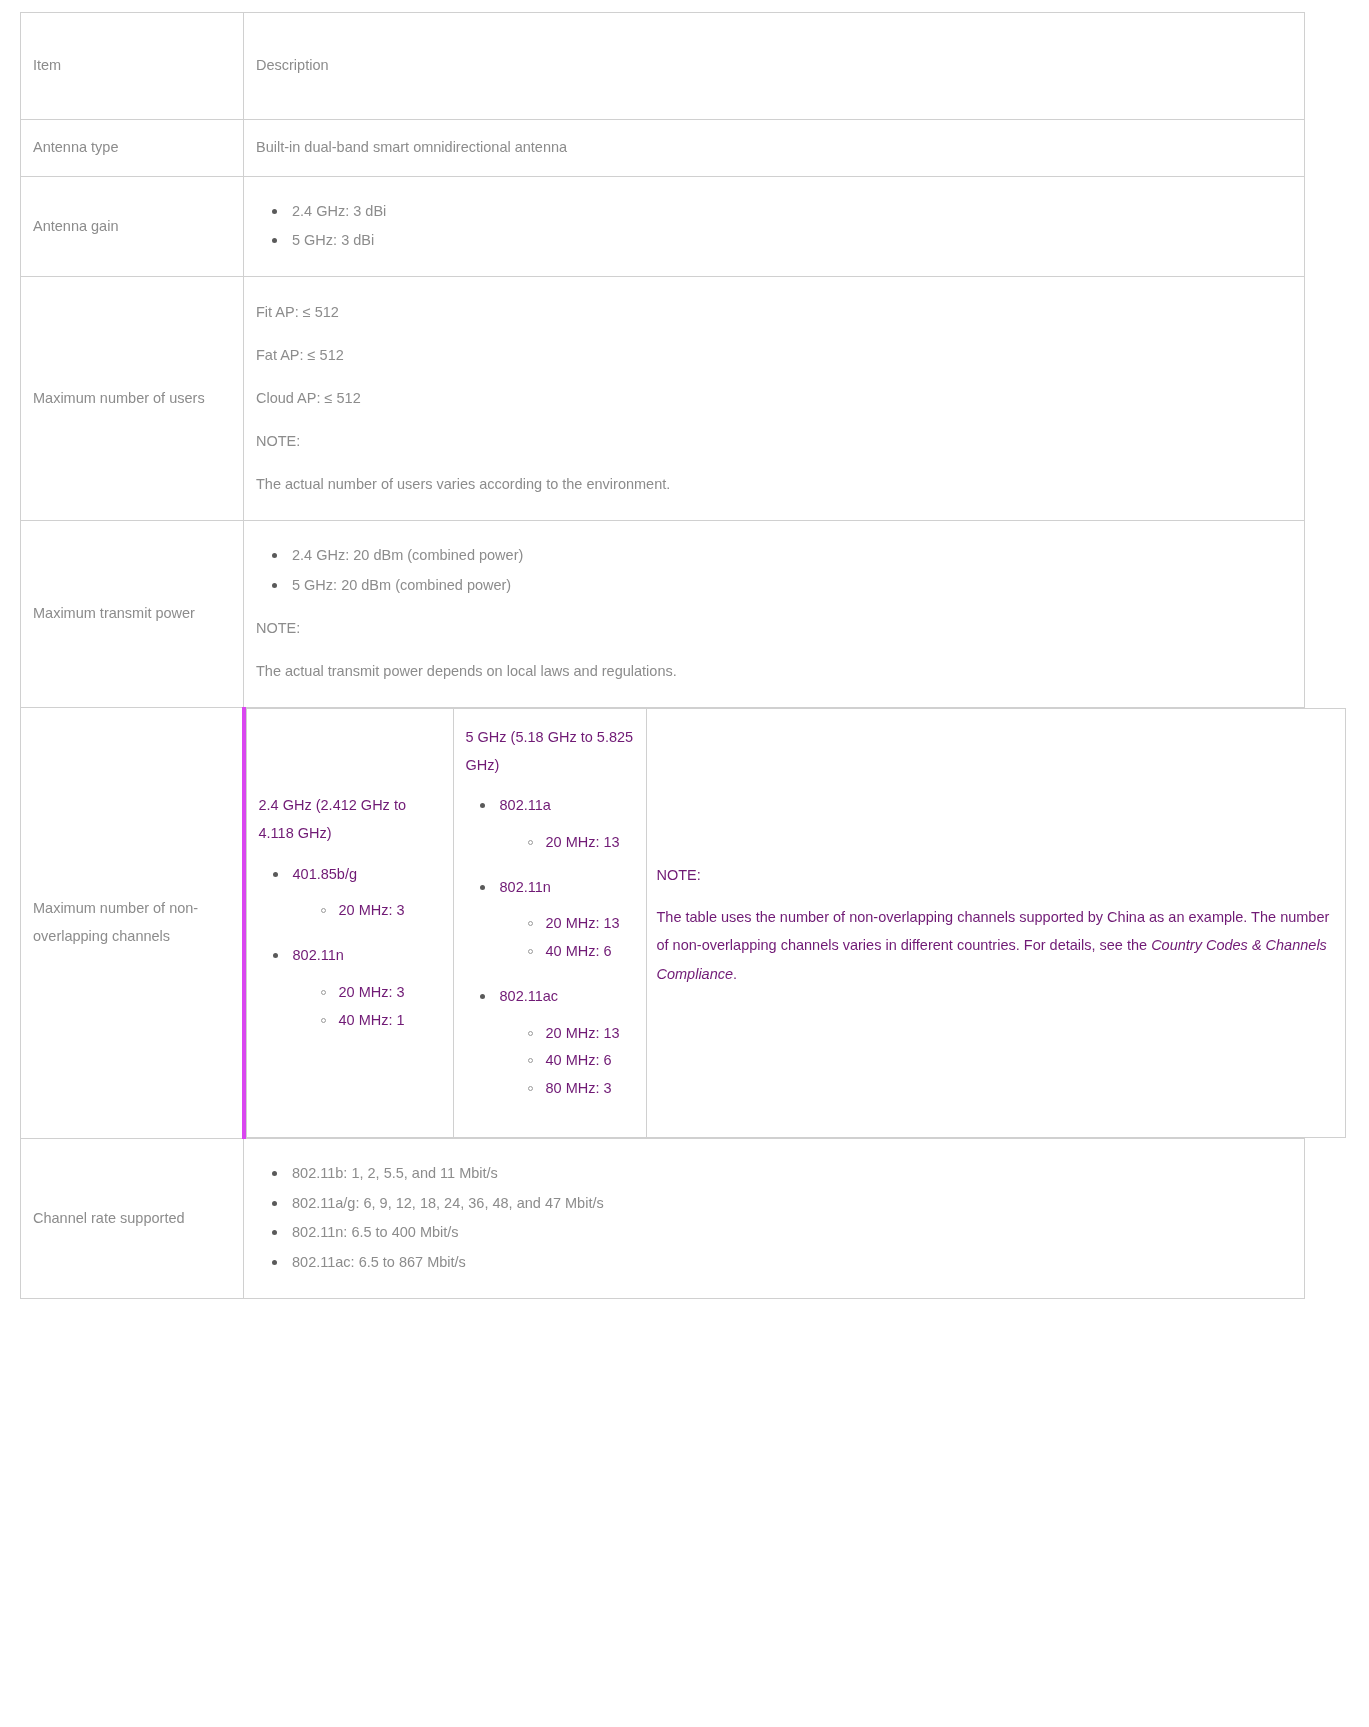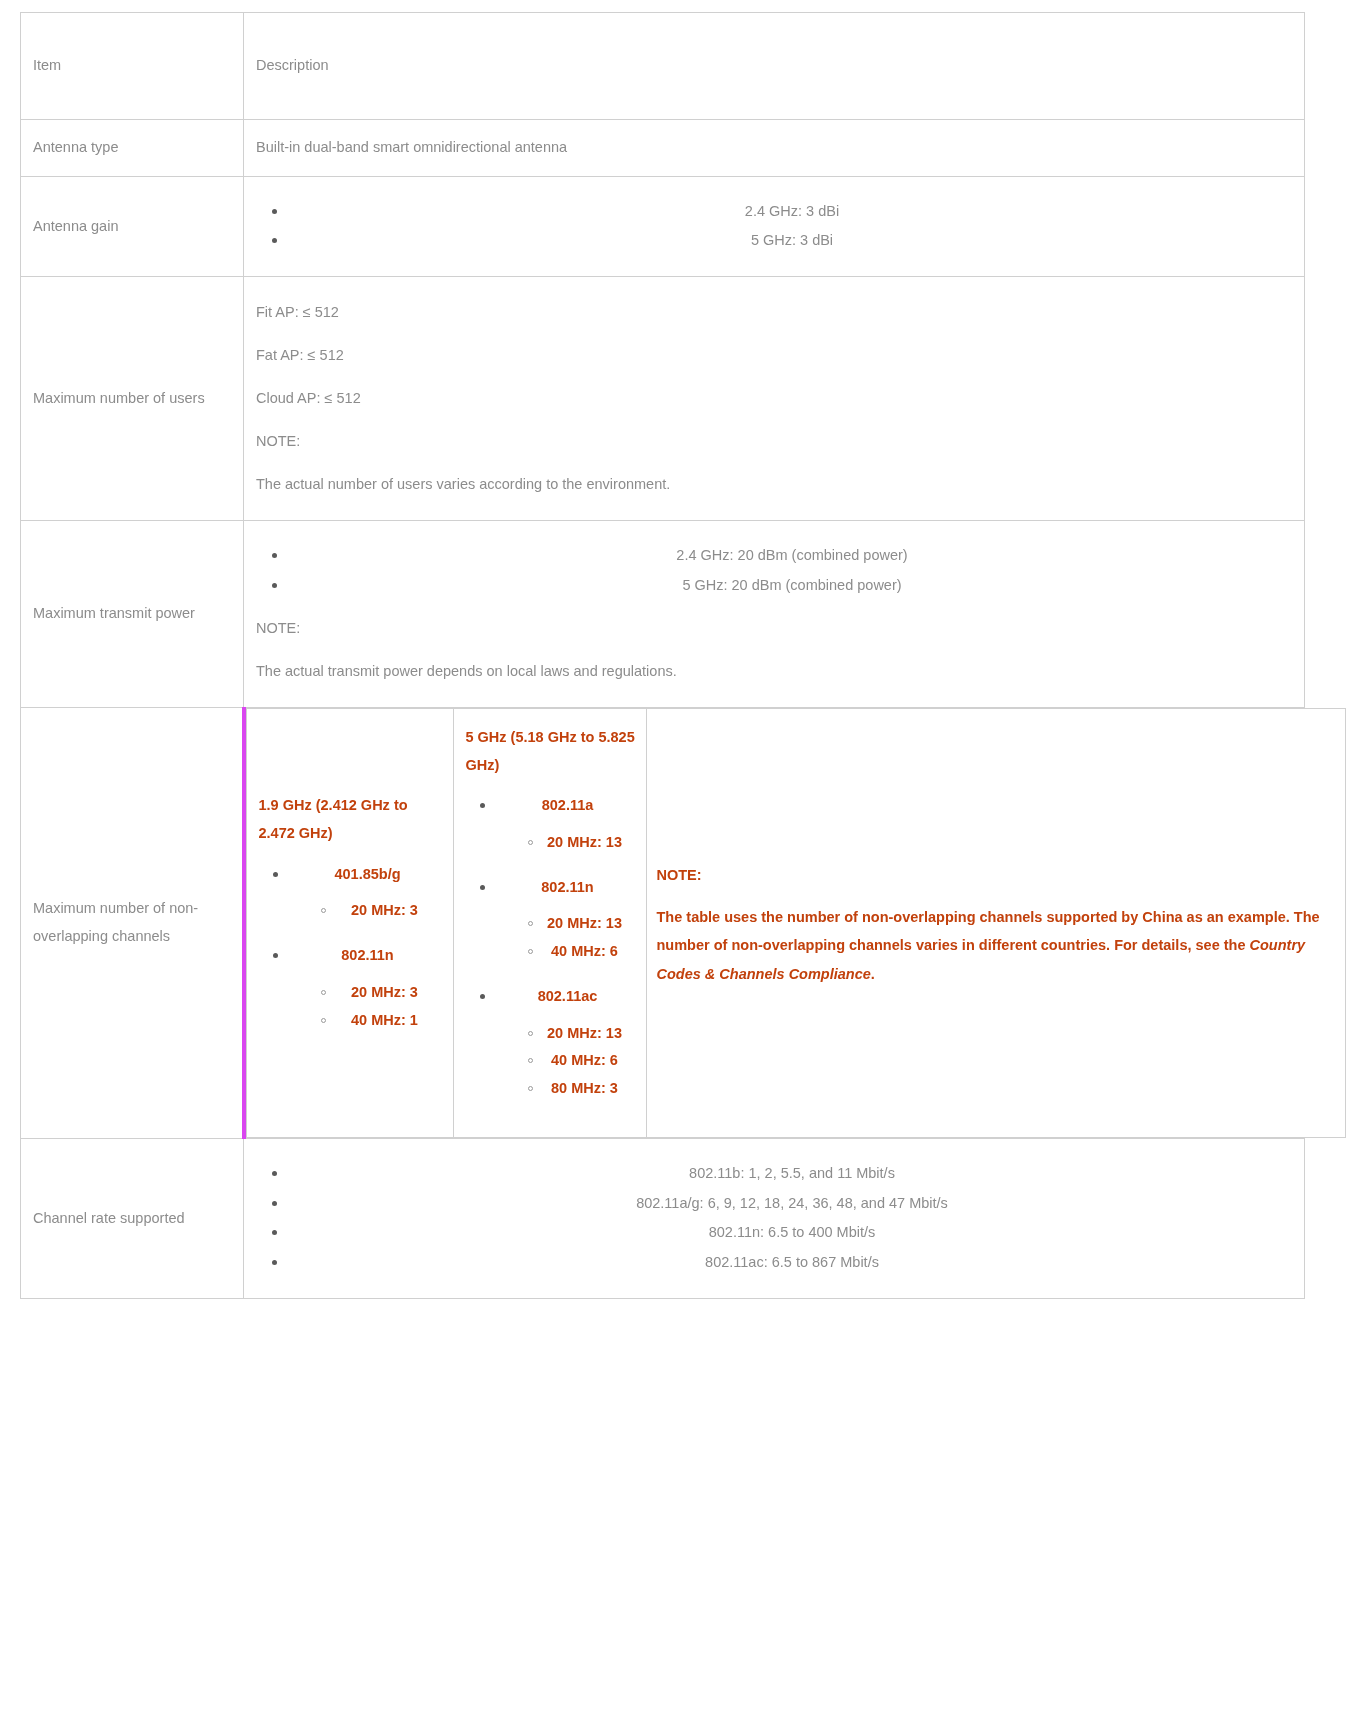--- a/index.html
+++ b/index.html
@@ -53,21 +53,20 @@
   }
   ul.bullets {
     margin: 6px 0 6px 0;
     padding-left: 36px;
     list-style: none;
   }
   ul.bullets > li {
     position: relative;
     padding: 4px 0 4px 0;
     line-height: 1.5;
-    text-align: center;
   }
   ul.bullets > li::before {
     content: "";
     position: absolute;
     left: -20px;
     top: 12px;
     width: 5px;
     height: 5px;
     border-radius: 50%;
     background: #5a5a5a;
@@ -99,23 +98,22 @@
     border-collapse: collapse;
     width: 100%;
     table-layout: fixed;
     margin: 0;
   }
   table.inner > tbody > tr > td {
     border: 1px solid #d0d0d0;
     vertical-align: middle;
     padding: 12px 10px;
     font-size: 14.5px;
-    color: #c2410c;
+    color: #701a75;
     line-height: 1.9;
-    font-weight: bold;
   }
   td.inner-24 { width: 186px; }
   td.inner-5 { width: 172px; }
   td.inner-note { width: 678px; vertical-align: middle; }
   .band-title { line-height: 1.95; padding: 2px 0 6px 2px; }
   .note-label { padding: 4px 0 14px 0; }
   .note-body { line-height: 1.95; }
   .italic { font-style: italic; }
   td.no-pad-cell { padding: 0 !important; border: 0 !important; }
   .channels-row > td.item-col { border-right: 4px solid #d946ef; }
@@ -187,21 +185,21 @@
 
       <tr class="channels-row">
         <td class="item-col">
           <span class="cell-text">Maximum number of non-overlapping channels</span>
         </td>
         <td class="desc-col no-pad-cell">
           <table class="inner">
             <tbody>
               <tr>
                 <td class="inner-24">
-                  <div class="band-title">1.9 GHz (2.412 GHz to 2.472 GHz)</div>
+                  <div class="band-title">2.4 GHz (2.412 GHz to 4.118 GHz)</div>
                   <ul class="bullets">
                     <li>
                       <span>401.85b/g</span>
                       <ul class="subbullets">
                         <li>20 MHz: 3</li>
                       </ul>
                     </li>
                     <li>
                       <span>802.11n</span>
                       <ul class="subbullets">

